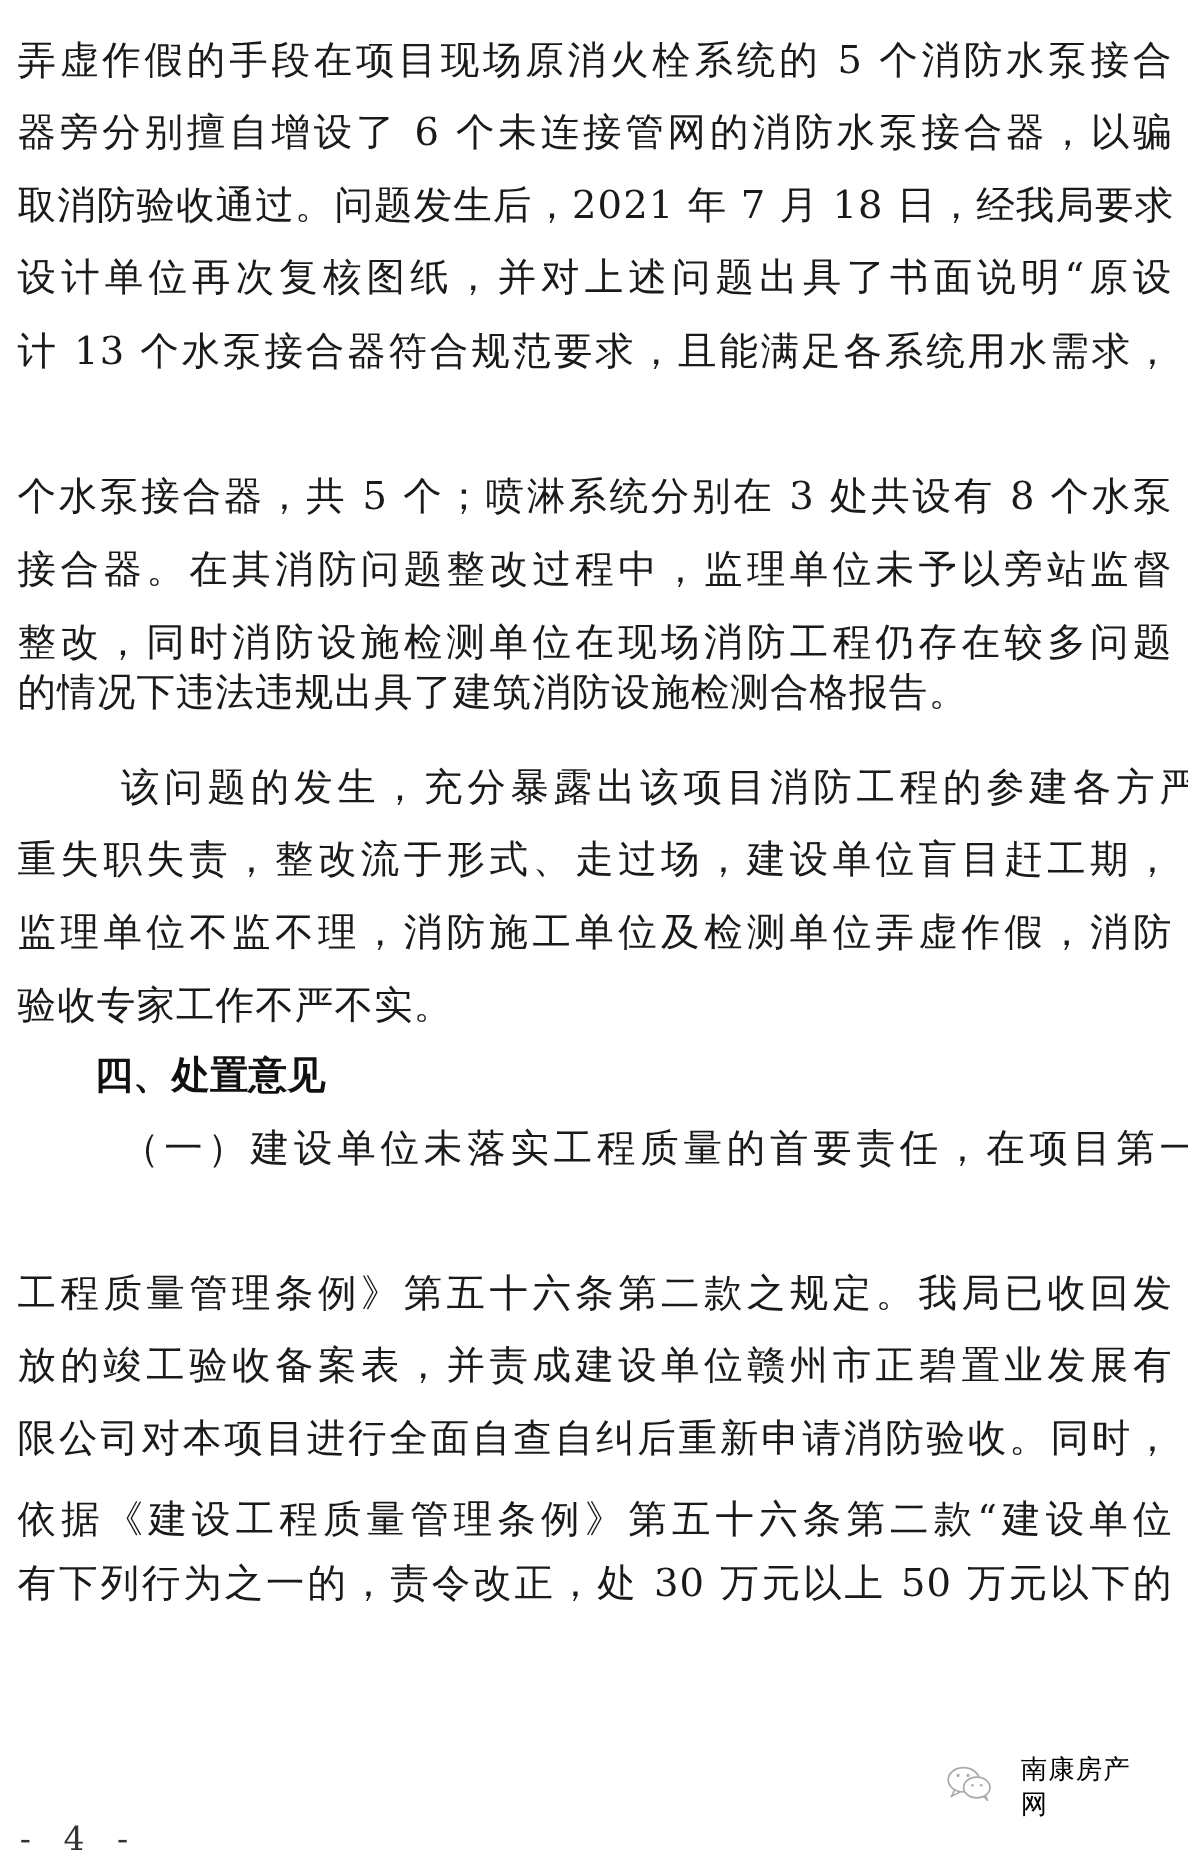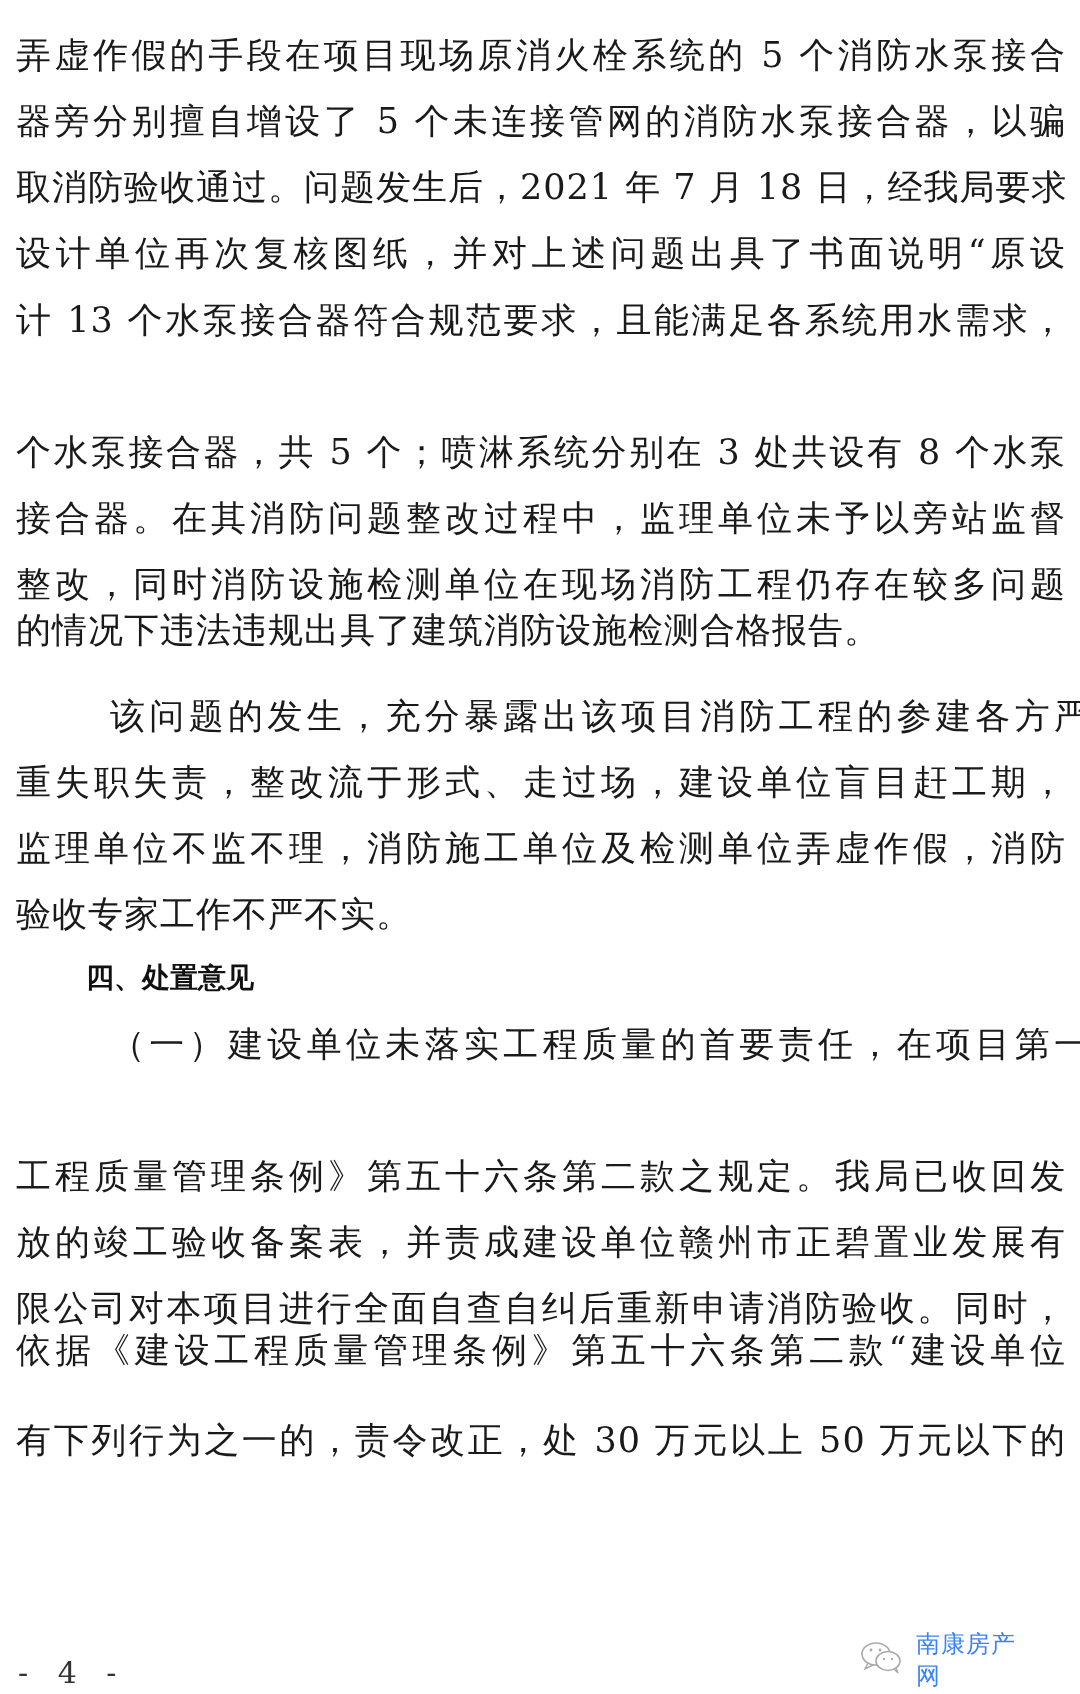--- a/index.html
+++ b/index.html
@@ -4,51 +4,51 @@
 <style>
   html, body { margin:0; padding:0; background:#ffffff; }
   body { width:1080px; height:1694px; position:relative; overflow:hidden;
          font-family:"DejaVu Serif","Liberation Serif",serif; color:#1a1a1a; }
   .page { position:absolute; left:0; top:0; width:1036px; height:1694px; }
   .line { position:absolute; left:16px; width:1050px; height:60px;
           font-size:35px; line-height:60px; white-space:nowrap;
           text-align:justify; text-align-last:justify; letter-spacing:1px; }
   .line.last { text-align-last:left; }
   .line.indent { left:86px; width:980px;margin-left:24px; }
-  .heading { position:absolute; left:86px; font-size:28px; line-height:60px;
+  .heading { position:absolute; left:86px; font-size:35px; line-height:60px;
              font-family:"DejaVu Sans","Liberation Sans",sans-serif; font-weight:bold; color:#111; }
   .pageno { position:absolute; left:18px; top:1655px; font-size:30px; color:#333; letter-spacing:10px; }
-  .watermark { position:absolute; left:860px; top:1628px; display:flex; align-items:center; gap:12px; color:#3b82f6; }
+  .watermark { position:absolute; left:860px; top:1592px; display:flex; align-items:center; gap:24px; color:#000000; }
   .watermark .wm-text { font-family:"DejaVu Sans","Liberation Sans",sans-serif; font-size:24px; letter-spacing:1px; }
 </style>
 </head>
 <body>
 
 <div class="page">
   <div class="line" style="top:25px">弄虚作假的手段在项目现场原消火栓系统的 5 个消防水泵接合</div>
-  <div class="line" style="top:91px">器旁分别擅自增设了 5 个未连接管网的消防水泵接合器，以骗</div>
+  <div class="line" style="top:91px">器旁分别擅自增设了 6 个未连接管网的消防水泵接合器，以骗</div>
   <div class="line" style="top:157px">取消防验收通过。问题发生后，2021 年 7 月 18 日，经我局要求，</div>
   <div class="line" style="top:223px">设计单位再次复核图纸，并对上述问题出具了书面说明“原设</div>
   <div class="line" style="top:290px">计 13 个水泵接合器符合规范要求，且能满足各系统用水需求，</div>
   <div class="line" style="top:422px">个水泵接合器，共 5 个；喷淋系统分别在 3 处共设有 8 个水泵</div>
   <div class="line" style="top:488px">接合器。在其消防问题整改过程中，监理单位未予以旁站监督</div>
   <div class="line" style="top:554px">整改，同时消防设施检测单位在现场消防工程仍存在较多问题</div>
   <div class="line last" style="top:600px">的情况下违法违规出具了建筑消防设施检测合格报告。</div>
   <div class="line indent" style="top:686px">该问题的发生，充分暴露出该项目消防工程的参建各方严</div>
   <div class="line" style="top:752px">重失职失责，整改流于形式、走过场，建设单位盲目赶工期，</div>
   <div class="line" style="top:818px">监理单位不监不理，消防施工单位及检测单位弄虚作假，消防</div>
   <div class="line last" style="top:884px">验收专家工作不严不实。</div>
 
   <div class="heading" style="top:948px">四、处置意见</div>
 
   <div class="line indent" style="top:1014px">（一）建设单位未落实工程质量的首要责任，在项目第一</div>
   <div class="line" style="top:1146px">工程质量管理条例》第五十六条第二款之规定。我局已收回发</div>
   <div class="line" style="top:1212px">放的竣工验收备案表，并责成建设单位赣州市正碧置业发展有</div>
   <div class="line" style="top:1278px">限公司对本项目进行全面自查自纠后重新申请消防验收。同时，</div>
-  <div class="line" style="top:1320px">依据《建设工程质量管理条例》第五十六条第二款“建设单位</div>
+  <div class="line" style="top:1352px">依据《建设工程质量管理条例》第五十六条第二款“建设单位</div>
   <div class="line" style="top:1410px">有下列行为之一的，责令改正，处 30 万元以上 50 万元以下的</div>
 
   <div class="pageno">- 4 -</div>
 
   <div class="watermark">
     <span>
       <svg width="44" height="34" viewBox="0 0 44 34">
         <ellipse cx="16" cy="13" rx="14" ry="11" fill="none" stroke="#aaa" stroke-width="1.6"></ellipse>
         <ellipse cx="28" cy="20" rx="12" ry="9.5" fill="#fff" stroke="#aaa" stroke-width="1.6"></ellipse>
         <circle cx="11" cy="9" r="1.4" fill="#aaa"></circle>

